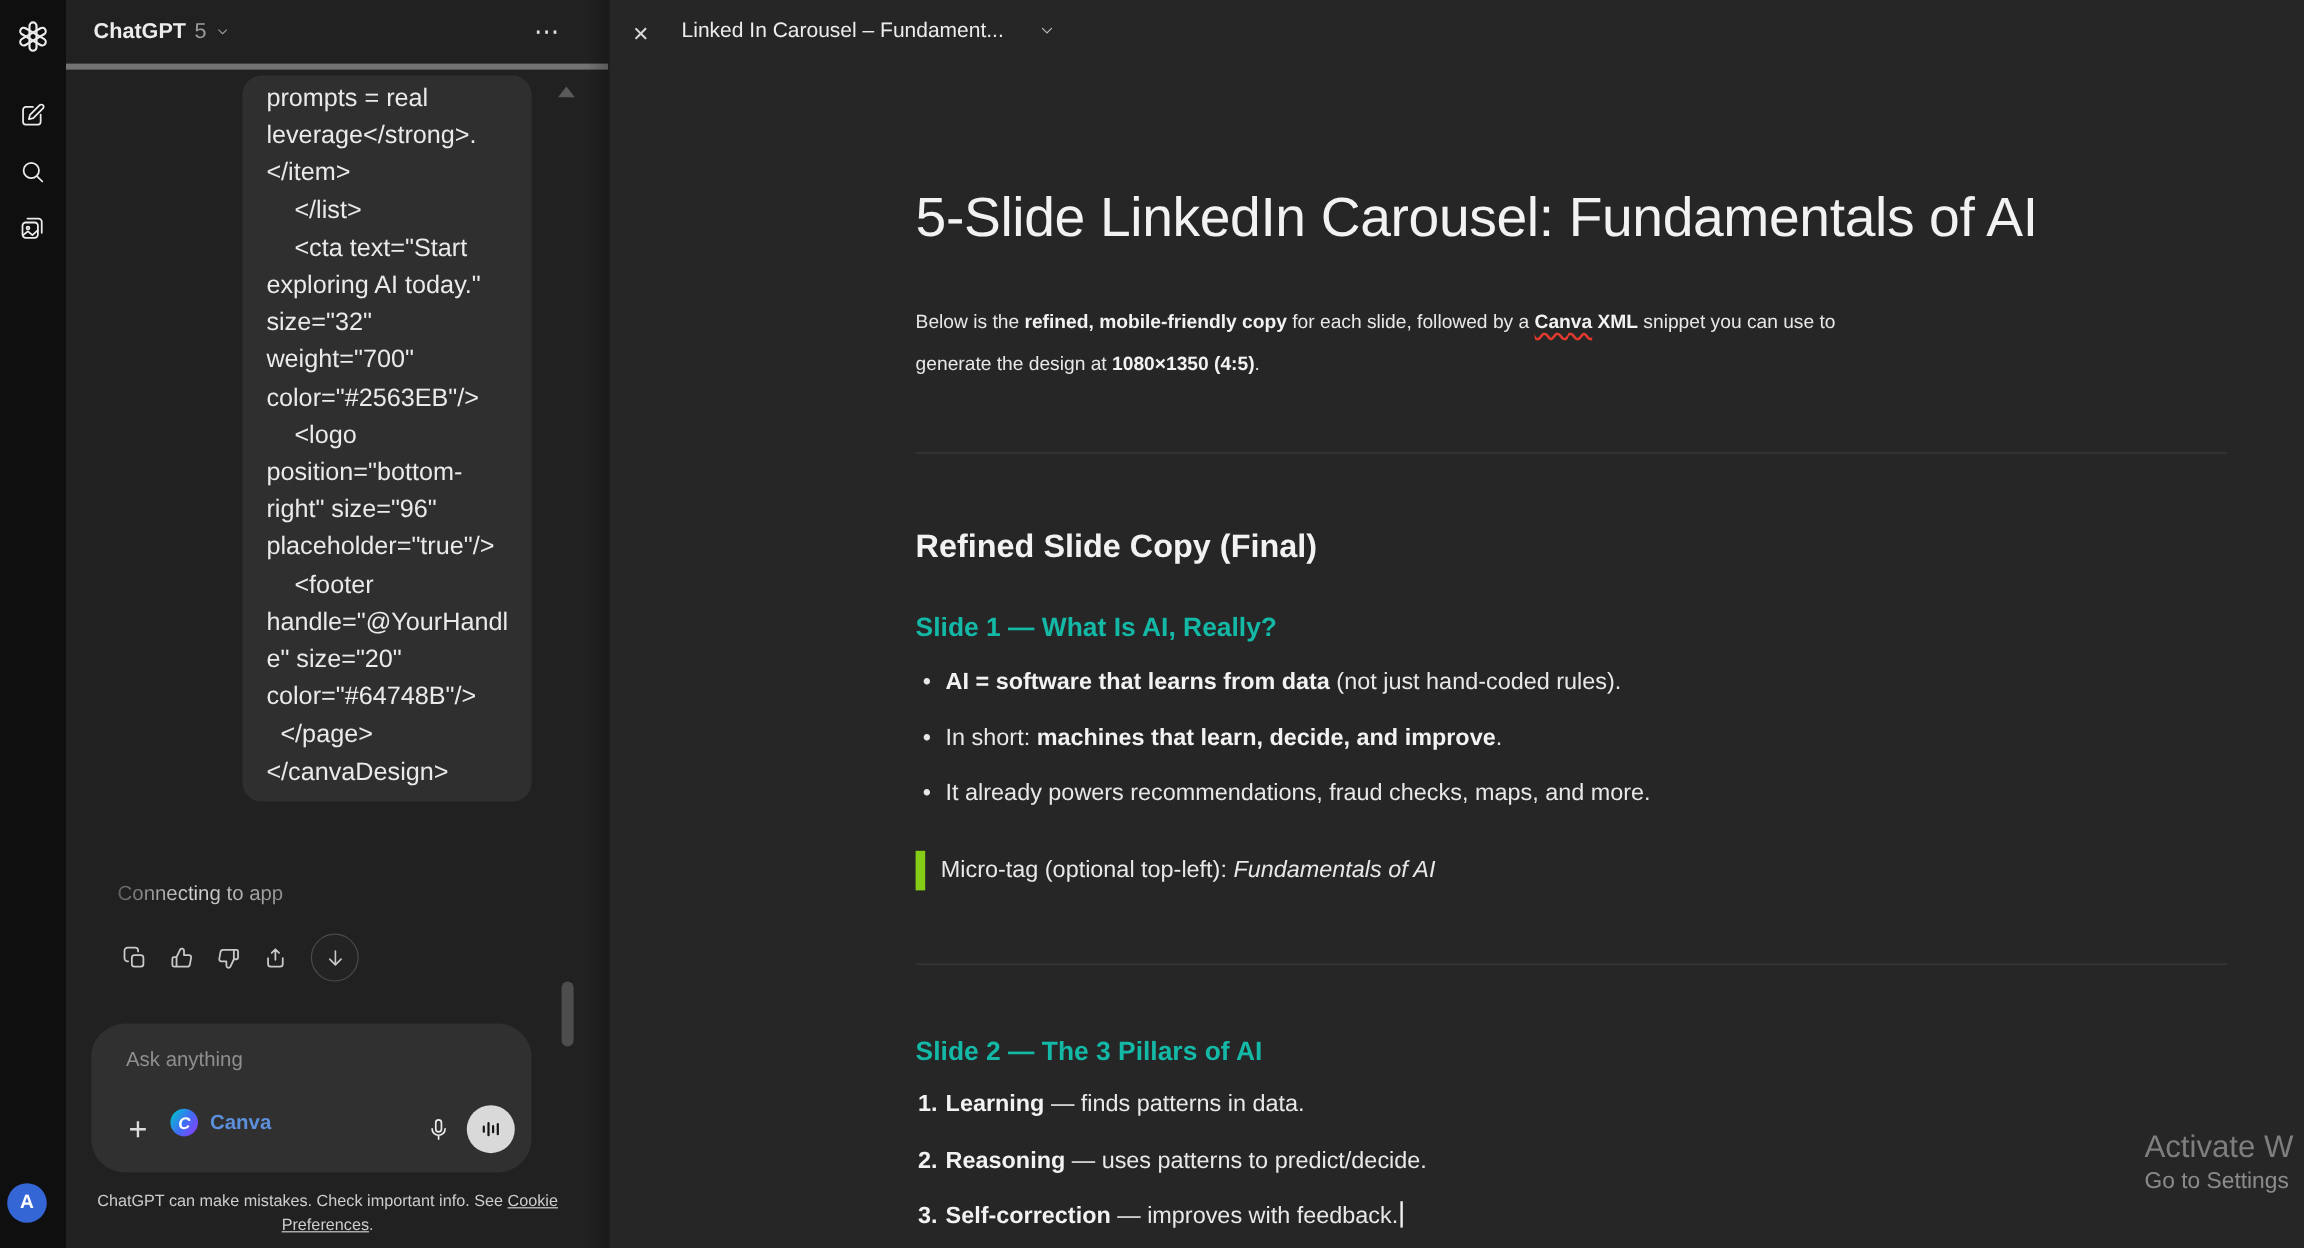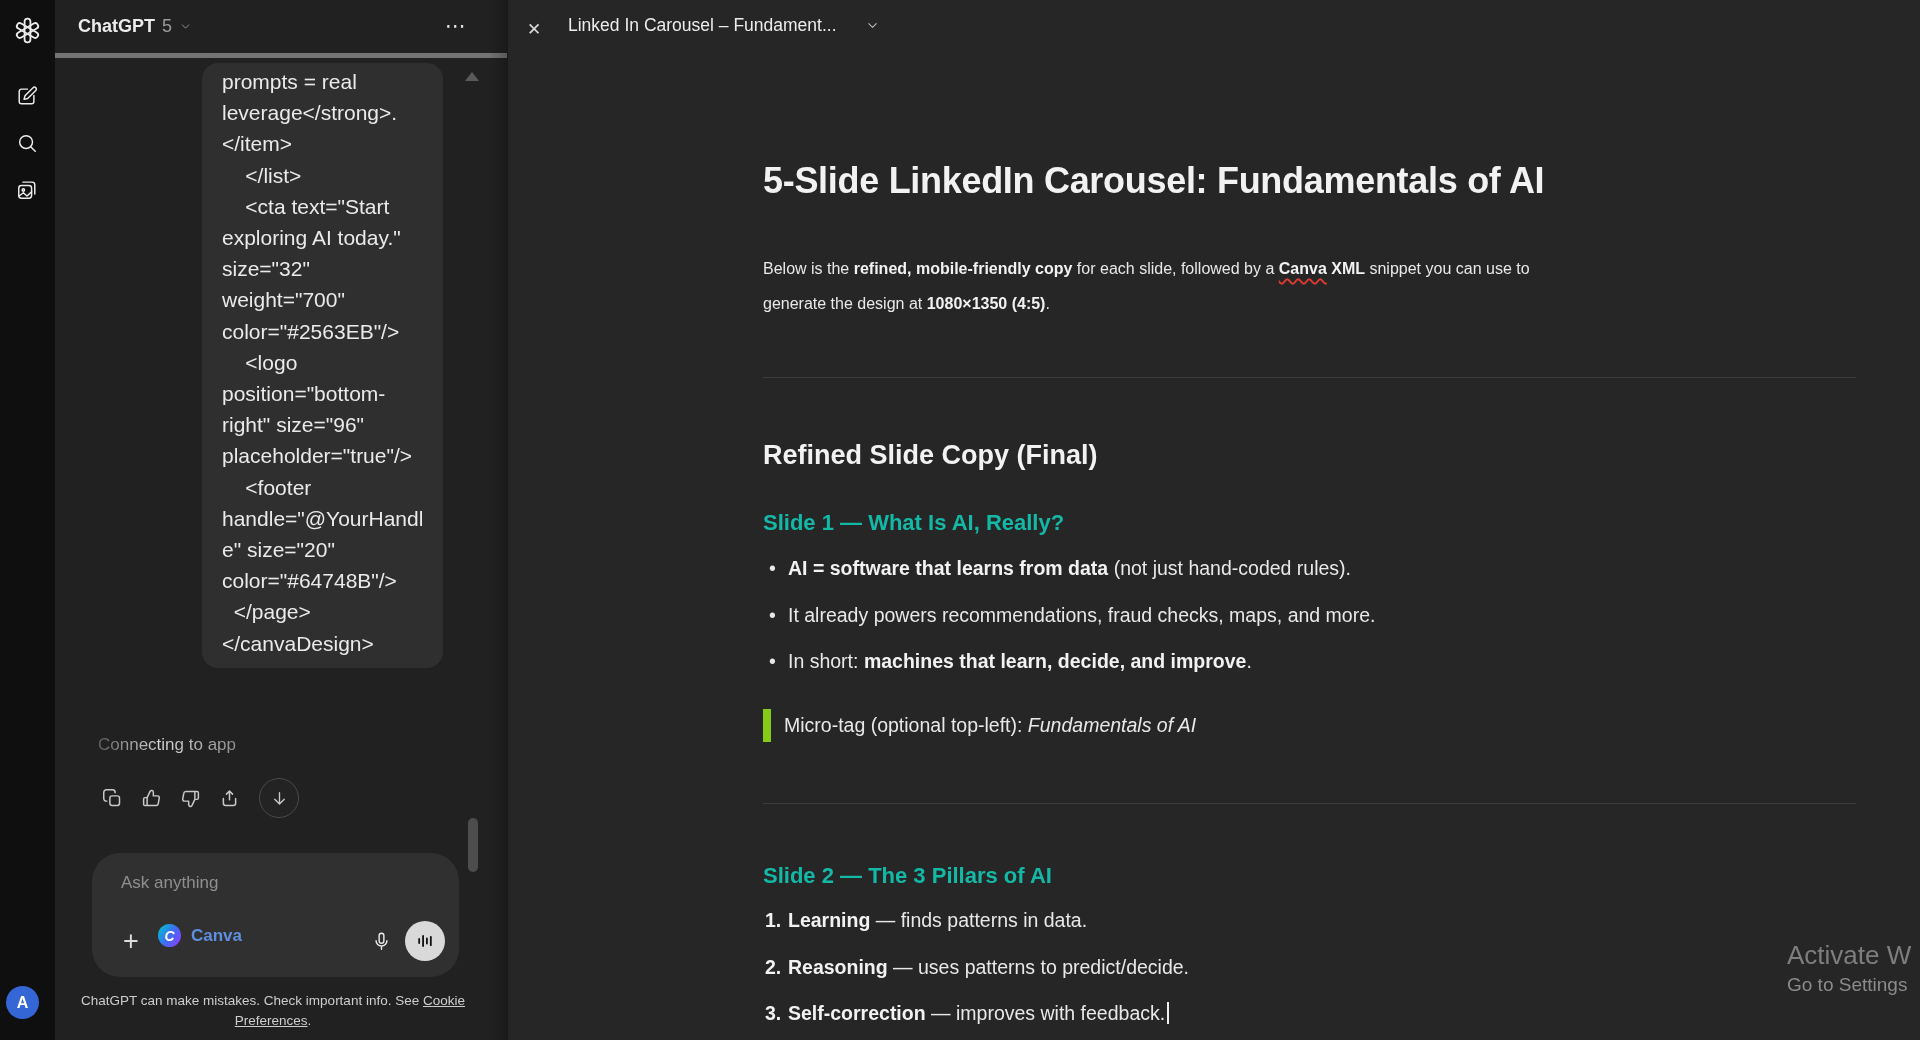--- a/index.html
+++ b/index.html
@@ -33,21 +33,21 @@
 
   
   #status{position:absolute;left:43px;top:735px;font-size:17px;
     background:linear-gradient(90deg,#5e5e5e 0%,#d8d8d8 45%,#8f8f8f 100%);
     -webkit-background-clip:text;background-clip:text;color:transparent;}
   #actions{position:absolute;left:46px;top:778px;display:flex;align-items:center;gap:17px;}
   .act{width:22px;height:22px;display:flex;align-items:center;justify-content:center;cursor:pointer;}
   #jump-bottom{width:40px;height:40px;border:1px solid #4a4a4a;border-radius:50%;background:#232323;display:flex;align-items:center;justify-content:center;cursor:pointer;margin-left:2px;}
 
   
-  #composer{position:absolute;left:37px;top:853px;width:367px;height:124px;background:#303030;border-radius:28px;padding-left:14px;}
+  #composer{position:absolute;left:21px;top:853px;width:367px;height:124px;background:#303030;border-radius:28px;padding-left:14px;}
   #composer-input{position:absolute;left:27px;top:19px;width:310px;background:transparent;border:none;outline:none;color:#ececec;font-size:17px;}
   #composer-input::placeholder{color:#8f8f8f;}
   #composer-row{position:absolute;left:0;bottom:14px;width:100%;height:44px;}
   #plus-btn{position:absolute;left:22px;top:5px;width:34px;height:34px;display:flex;align-items:center;justify-content:center;
     color:#dcdcdc;font-size:27px;font-weight:300;cursor:pointer;}
   #canva-chip{position:absolute;left:66px;top:5px;display:flex;align-items:center;gap:10px;cursor:pointer;}
   #canva-logo{width:23px;height:23px;border-radius:50%;background:linear-gradient(125deg,#00c4cc 5%,#3d6ff2 50%,#8b3dff 95%);
     display:flex;align-items:center;justify-content:center;color:#fff;font-size:14px;font-weight:700;font-style:italic;}
   #canva-label{color:#5d8fdd;font-size:17px;font-weight:600;}
   #mic-btn{position:absolute;right:62px;top:6px;width:32px;height:32px;display:flex;align-items:center;justify-content:center;cursor:pointer;}
@@ -60,21 +60,21 @@
   
   #canvas{position:absolute;left:507px;top:0;width:1413px;height:1040px;background:#262626;border-left:1px solid #191919;}
   #canvas-header{position:absolute;left:0;top:0;width:100%;height:58px;}
   #close-btn{position:absolute;left:10px;top:13px;width:32px;height:32px;display:flex;align-items:center;justify-content:center;
     color:#d9d9d9;font-size:17px;cursor:pointer;}
   #doc-title-row{position:absolute;left:60px;top:15px;display:flex;align-items:center;gap:28px;cursor:pointer;}
   #doc-title{color:#ececec;font-size:17.5px;font-weight:500;}
 
   
   #doc{position:absolute;left:255px;top:0;width:1093px;padding-top:157px;color:#e8e8e8;}
-  #doc h1{margin:0;font-size:36px;line-height:48px;font-weight:700;letter-spacing:-.3px;color:#f2f2f2;}
+  #doc h1{margin:0;font-size:46px;line-height:48px;font-weight:400;letter-spacing:-.3px;color:#f2f2f2;}
   #doc .intro{margin:46px 0 0 0;font-size:16px;line-height:35px;font-weight:400;}
   #doc hr{border:none;border-top:1px solid #3b3b3b;margin:0;}
   #hr1{margin-top:56px !important;}
   #doc h2{margin:60px 0 0 0;font-size:27px;line-height:34px;font-weight:700;color:#f2f2f2;}
   #doc h3{margin:0;font-size:22px;line-height:28px;font-weight:700;color:#14b8a6;}
   #h3-slide1{margin-top:37px !important;}
   #h3-slide2{margin-top:58px !important;}
   #doc ul,#doc ol{list-style:none;margin:18px 0 0 0;padding:0;font-size:19.5px;line-height:27px;}
   #doc ol{margin-top:17px;}
   #doc li{position:relative;padding-left:25px;margin-bottom:19.5px;counter-increment:oln;}
@@ -242,22 +242,22 @@
     </div>
 
     <div id="doc">
       <h1>5-Slide LinkedIn Carousel: Fundamentals of AI</h1>
       <p class="intro"><span>Below is the </span><span class="b">refined, mobile-friendly copy</span><span> for each slide, followed by a </span><span class="b sq">Canva</span><span class="b"> XML</span><span> snippet you can use to</span><br><span>generate the design at </span><span class="b">1080×1350 (4:5)</span><span>.</span></p>
       <hr id="hr1">
       <h2>Refined Slide Copy (Final)</h2>
       <h3 id="h3-slide1">Slide 1 — What Is AI, Really?</h3>
       <ul>
           <li><span class="b">AI = software that learns from data</span><span> (not just hand-coded rules).</span></li>
+          <li><span>In short: </span><span class="b">machines that learn, decide, and improve</span><span>.</span></li>
           <li><span>It already powers recommendations, fraud checks, maps, and more.</span></li>
-          <li><span>In short: </span><span class="b">machines that learn, decide, and improve</span><span>.</span></li>
         </ul>
       <blockquote><span>Micro-tag (optional top-left): </span><span class="i">Fundamentals of AI</span></blockquote>
       <hr id="hr2">
       <h3 id="h3-slide2">Slide 2 — The 3 Pillars of AI</h3>
       <ol>
           <li><span class="b">Learning</span><span> — finds patterns in data.</span></li>
           <li><span class="b">Reasoning</span><span> — uses patterns to predict/decide.</span></li>
           <li><span class="b">Self-correction</span><span> — improves with feedback.</span><span class="caret"></span></li>
         </ol>
     </div>

